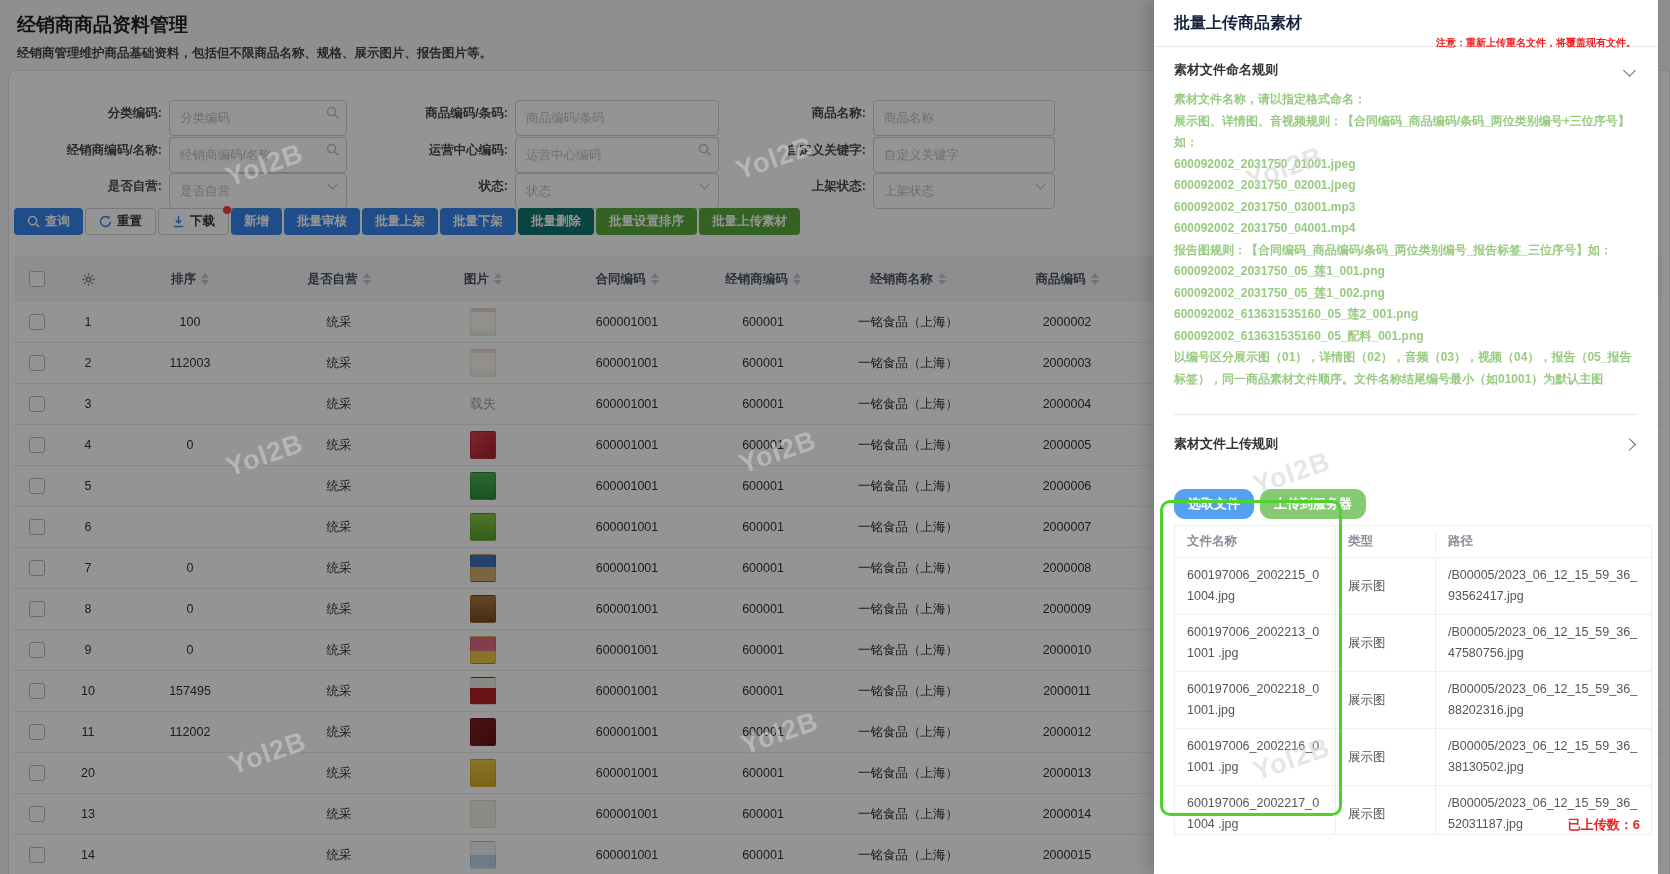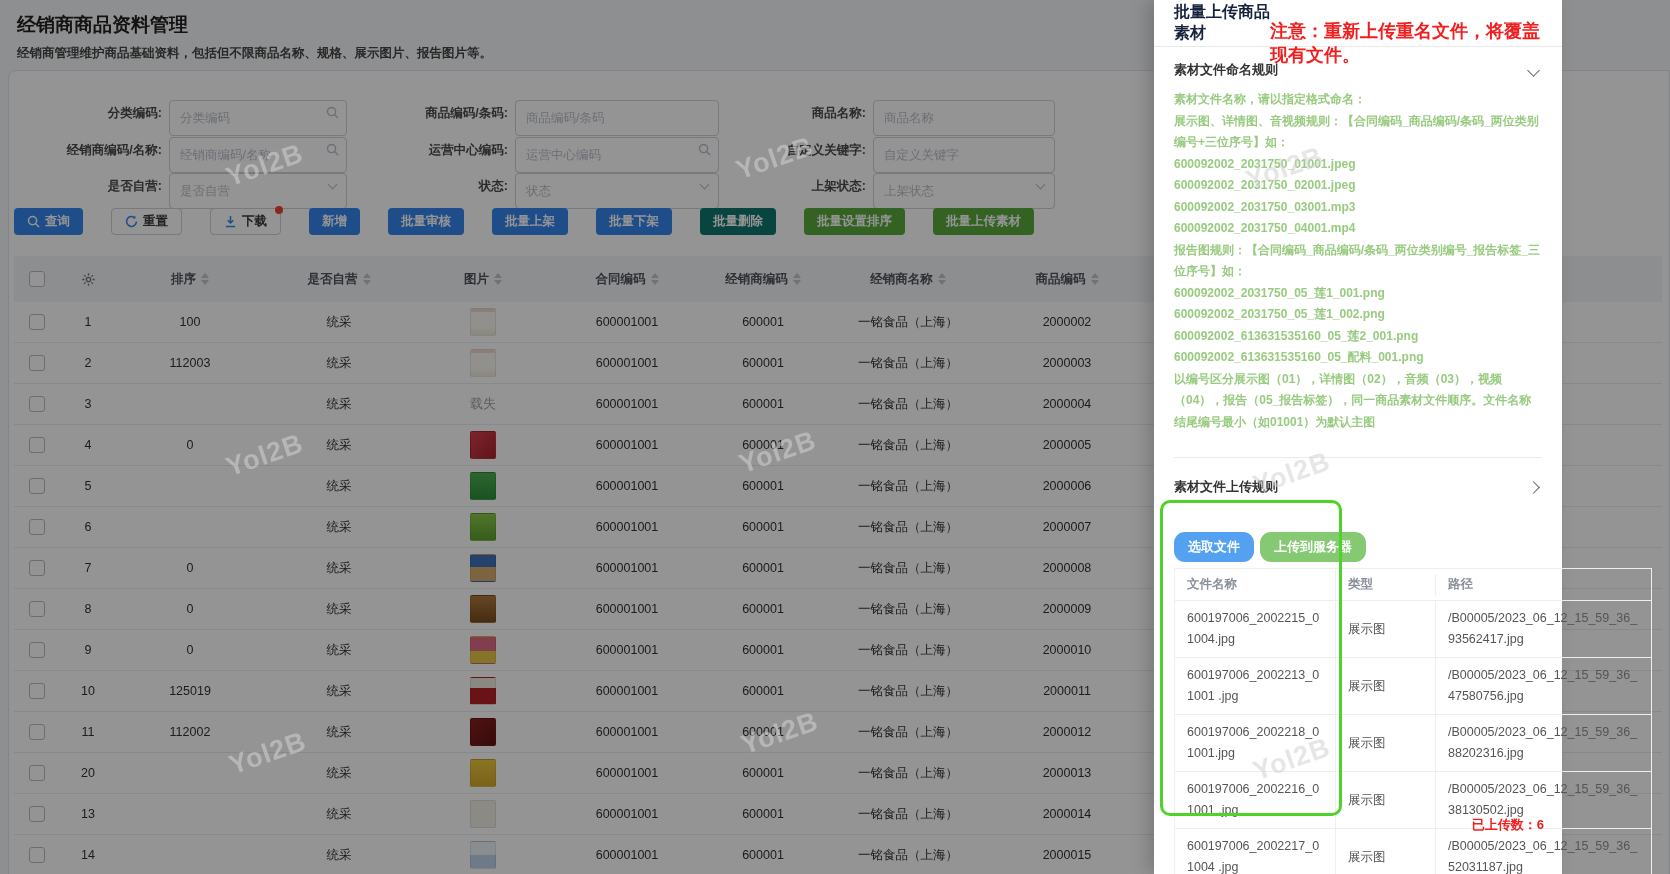--- a/index.html
+++ b/index.html
@@ -25,21 +25,21 @@
   .fwrap .select { display:flex; align-items:center; color:#b9bec8; }
   .in-icon { position:absolute; right:8px; top:6px; color:#b9bec8; line-height:0; }
   .chev { position:absolute; right:11px; top:8px; width:7px; height:7px;
           border-right:1.5px solid #b9bec8; border-bottom:1.5px solid #b9bec8; transform:rotate(45deg); }
   .r1 { top:100px; } .r2 { top:137px; } .r3 { top:173px; }
   .c-a { left:8px; }  .c-a .fwrap { width:178px; }
   .c-b { left:354px; } .c-b .fwrap { width:204px; }
   .c-c { left:712px; } .c-c .fwrap { width:182px; }
 
   
-  .toolbar { position:absolute; left:14px; top:208px; display:flex; gap:28px; }
+  .toolbar { position:absolute; left:14px; top:208px; display:flex; gap:2px; }
   .btn { position:relative; height:27px; padding:0 13px; border:none; border-radius:4px;
          display:inline-flex; align-items:center; gap:5px; font-size:12.5px; font-weight:600;
          color:#fff; font-family:inherit; cursor:pointer; white-space:nowrap; }
   .btn-primary { background:#3486ec; }
   .btn-plain   { background:#fff; border:1px solid #ccd0d7; color:#3a3a3a; }
   .btn-plain svg { color:#3486ec; }
   .btn-danger  { background:#0f766e; }
   .btn-success { background:#58a93c; }
   .dot { position:absolute; right:-3px; top:-3px; width:8px; height:8px; border-radius:50%; background:#ee4433; }
 
@@ -64,26 +64,26 @@
   .t-brown  { background:linear-gradient(180deg,#b07a3e,#7a4d1f); }
   .t-pink   { background:linear-gradient(180deg,#e06a88 55%,#e8c84a 55%); }
   .t-red2   { background:linear-gradient(180deg,#efe9e2 40%,#b52228 40%); }
   .t-darkred{ background:linear-gradient(135deg,#8a2020,#5f1414); }
   .t-yellow { background:linear-gradient(180deg,#ecc93f,#d4a92a); }
   .t-plate  { background:#f1eee6; }
   .t-frozen { background:linear-gradient(180deg,#eef3f8 50%,#bcd4ea 50%); }
 
   
   .mask { position:absolute; inset:0; background:rgba(0,0,0,.42); z-index:40; }
-  .drawer { position:absolute; top:0; bottom:0; left:1154px; width:408px; background:#fff;
+  .drawer { position:absolute; top:0; bottom:0; left:1154px; width:504px; background:#fff;
             z-index:50; box-shadow:-6px 0 16px rgba(0,0,0,.18); }
   .drawer-head { height:47px; display:flex; align-items:center; justify-content:space-between;
                  padding:0 22px 0 20px; border-bottom:1px solid #e8eaec; }
   .drawer-head h2 { font-size:16px; font-weight:700; color:#17233d; }
-  .warn { font-size:18px; font-weight:700; color:#f21d1d;margin-top:40px; }
+  .warn { font-size:10px; font-weight:700; color:#f21d1d;margin-top:40px; }
   .sec { display:flex; align-items:center; justify-content:space-between;
          padding:14px 24px 6px 20px; font-size:13px; font-weight:700; color:#333; }
   .sec2 { padding:20px 24px 12px 20px; }
   .dchev { width:9px; height:9px; border-right:1.6px solid #5f6670; border-bottom:1.6px solid #5f6670; }
   .dchev.down  { transform:rotate(45deg); }
   .dchev.right { transform:rotate(-45deg); }
   .rules { padding:4px 20px 0; font-size:12px; line-height:21.5px; font-weight:600; color:#98cb80; }
   .divider { margin:24px 20px 0; border-top:1px solid #e8eaec; }
   .upload-btns { margin:24px 20px 0; display:flex; gap:6px; }
   .ubtn { height:30px; padding:0 14px; border:none; border-radius:11px; color:#fff;
@@ -439,21 +439,21 @@
     <div class="td c6">600001</div>
     <div class="td c7">一铭食品（上海）</div>
     <div class="td c8">2000010</div>
   </div>
 
   <div class="tr">
     <div class="td c0">
           <span class="cb"></span>
         </div>
     <div class="td c1">10</div>
-    <div class="td c2">125019</div>
+    <div class="td c2">157495</div>
     <div class="td c3">统采</div>
     <div class="td c4">
           <span class="thumb t-red2"></span>
         </div>
     <div class="td c5">600001001</div>
     <div class="td c6">600001</div>
     <div class="td c7">一铭食品（上海）</div>
     <div class="td c8">2000011</div>
   </div>
 

